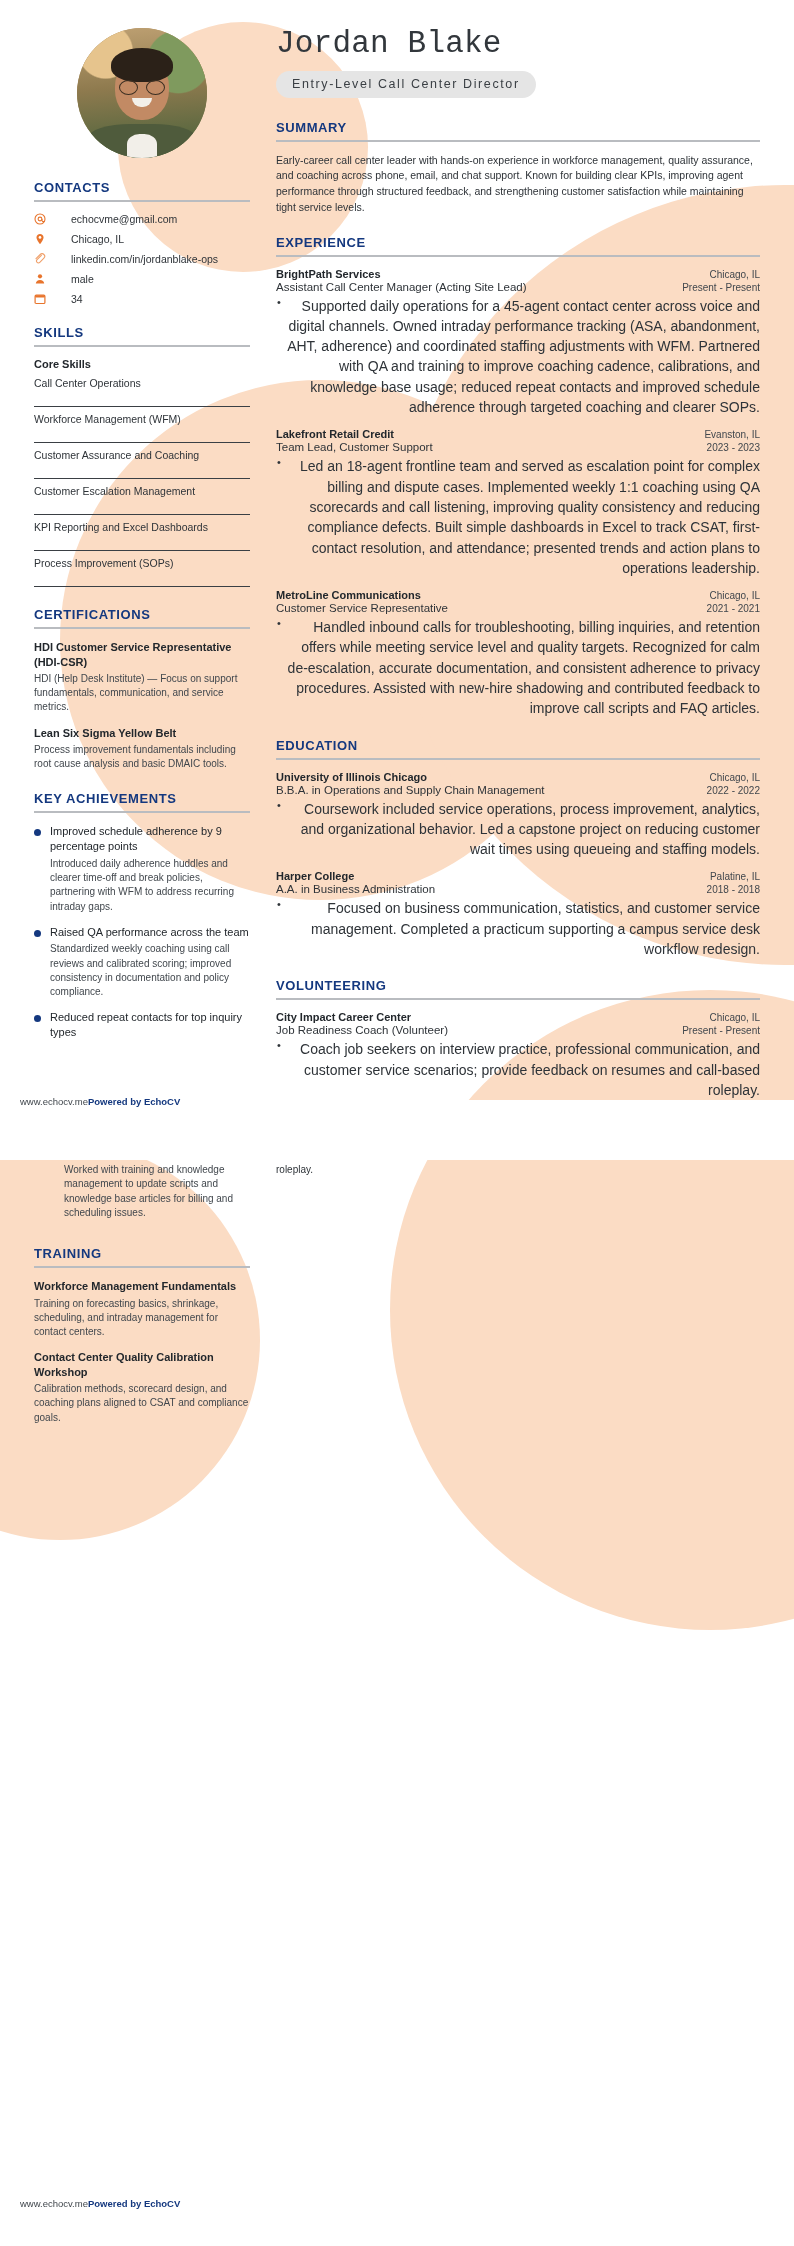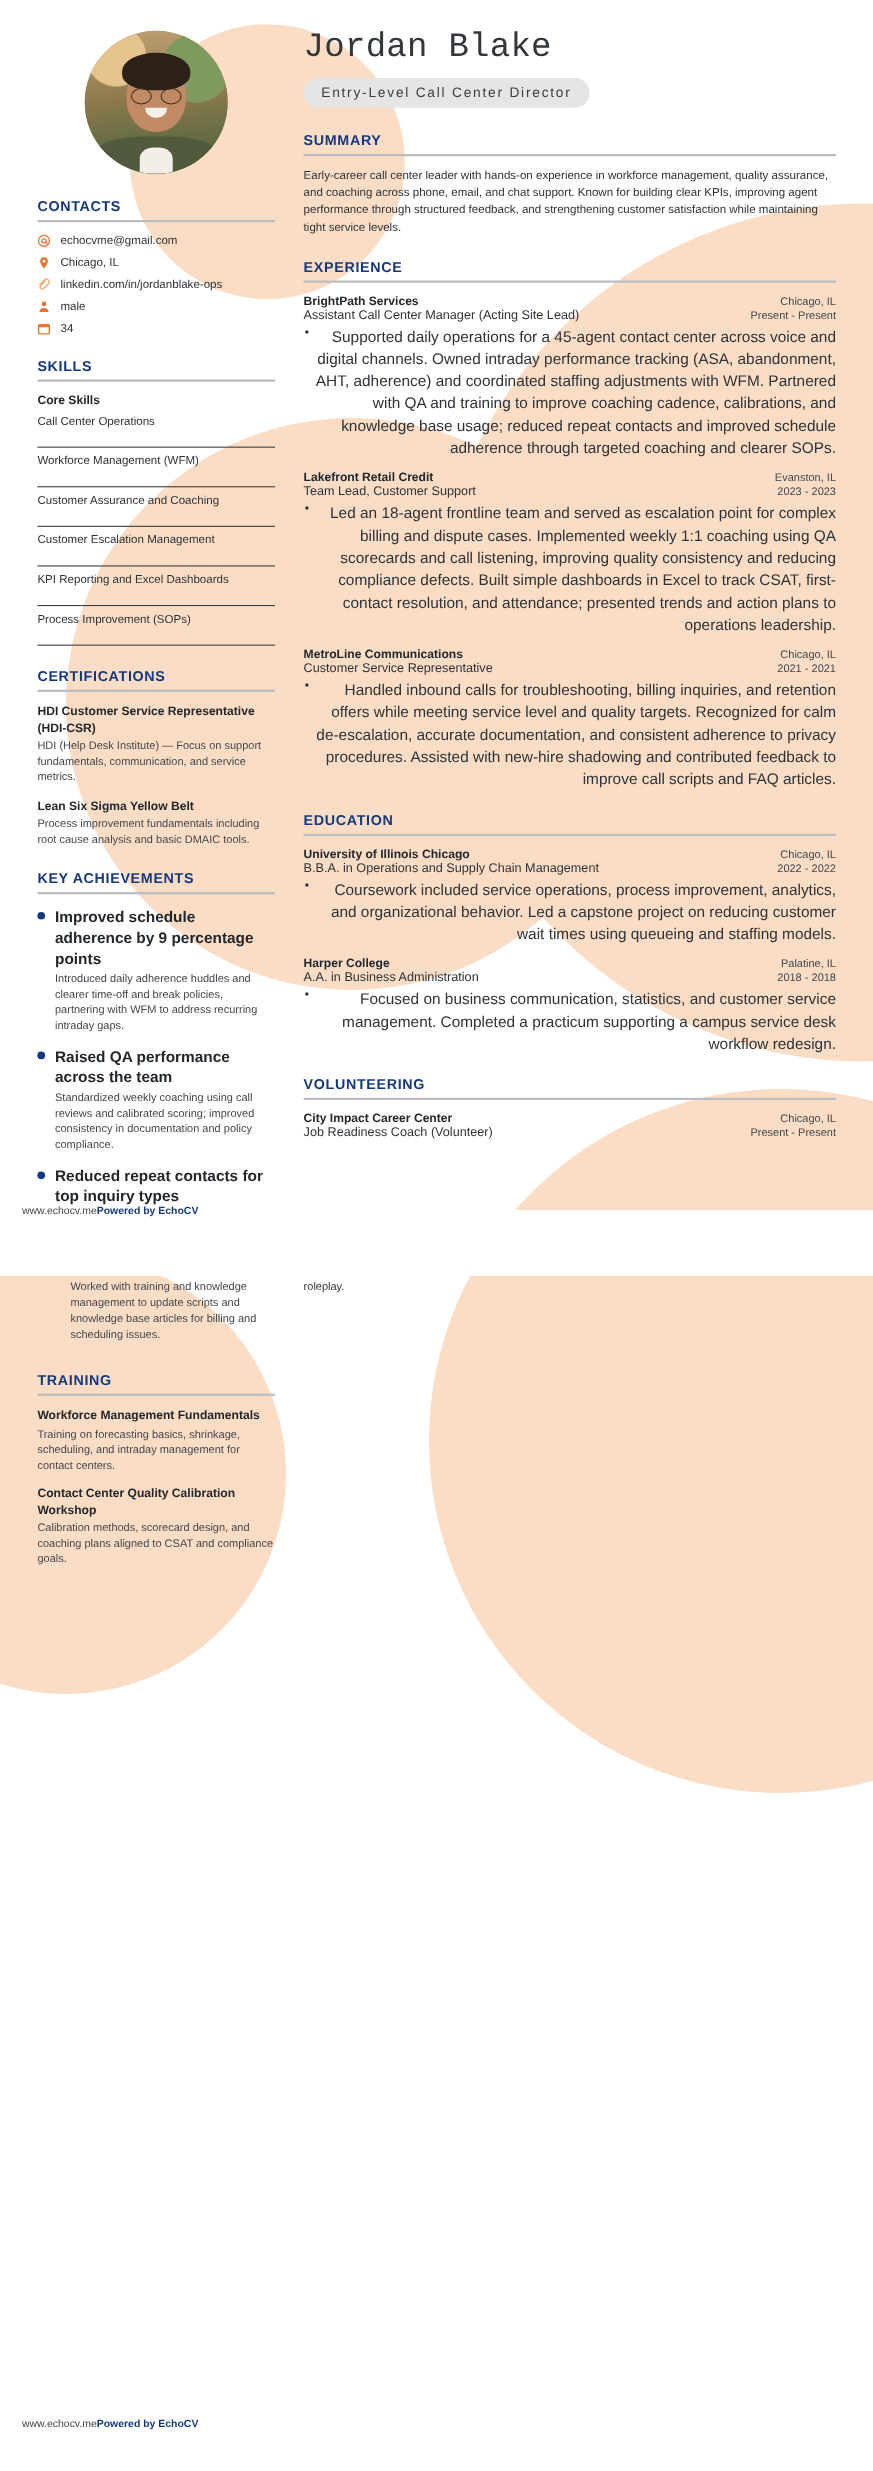--- a/index.html
+++ b/index.html
@@ -66,36 +66,36 @@
   .sec-h {
     color: #14387f; font-weight: 700; letter-spacing: .6px;
     font-size: 13px; text-transform: uppercase; margin-bottom: 5px;
   }
   .sec-rule { height: 2px; background: #b9bcc0; margin-bottom: 11px; }
   .left .sec-rule { background:#b9bcc0; }
 
   .left-block { margin-bottom: 20px; }
 
   
-  .contact-row { display: flex; align-items: center; gap: 9px; margin-bottom: 8px; font-size: 10.5px; color: #2e3338; }
+  .contact-row { display: flex; align-items: center; gap: 25px; margin-bottom: 8px; font-size: 10.5px; color: #2e3338; }
   .cicon { width: 12px; height: 12px; flex: 0 0 12px; display:flex; align-items:center; justify-content:center; color:#e8742c; }
   .cicon svg { display:block; }
 
   
   .skill-grp-title { font-size: 11px; font-weight: 700; color: #22272c; margin-bottom: 7px; }
   .skill-item { font-size: 10.5px; color: #2e3338; padding-bottom: 17px; margin-bottom: 6px; border-bottom: 1.2px solid #3a3f44; }
 
   
   .cert-title { font-size: 11px; font-weight: 700; color: #22272c; margin-bottom: 3px; line-height: 1.32; }
   .cert-desc { font-size: 10px; color: #41474d; line-height: 1.42; margin-bottom: 11px; }
 
   
   .ach { display: flex; gap: 9px; margin-bottom: 11px; }
   .ach-dot { flex: 0 0 7px; width: 7px; height: 7px; border-radius: 50%; background: #14387f; margin-top: 5px; }
-  .ach-title { font-size: 14px; font-weight: 700; color: #22272c; line-height: 1.34; margin-bottom: 3px; }
+  .ach-title { font-size: 11px; font-weight: 400; color: #22272c; line-height: 1.34; margin-bottom: 3px; }
   .ach-desc { font-size: 10px; color: #41474d; line-height: 1.42; }
 
   
   .name { font-size: 31px; font-weight: 400; color: #32373c; letter-spacing: .2px; line-height: 1.05; margin-bottom: 10px; font-family: Liberation Mono, monospace; }
   .role-pill {
     display: inline-block; background: #e5e5e5; color: #3a3f44;
     font-size: 12.5px; letter-spacing: 1.6px; padding: 6px 16px 7px 16px;
     border-radius: 16px; margin-bottom: 22px;
   }
 
@@ -375,20 +375,23 @@
 
           <div class="entry">
             <div class="entry-row">
               <span class="org">City Impact Career Center</span>
               <span class="loc">Chicago, IL</span>
             </div>
             <div class="title-row">
               <span class="jobtitle">Job Readiness Coach (Volunteer)</span>
               <span class="dates">Present - Present</span>
             </div>
+            <ul class="bullets">
+              <li>Coach job seekers on interview practice, professional communication, and customer service scenarios; provide feedback on resumes and call-based roleplay.</li>
+            </ul>
           </div>
         </div>
       </div>
     </div>
 
     <div style="height:44px" class="page-gap"></div>
 
     <div class="cont">
       <div class="left">
         <div style="padding-left:30px;">

